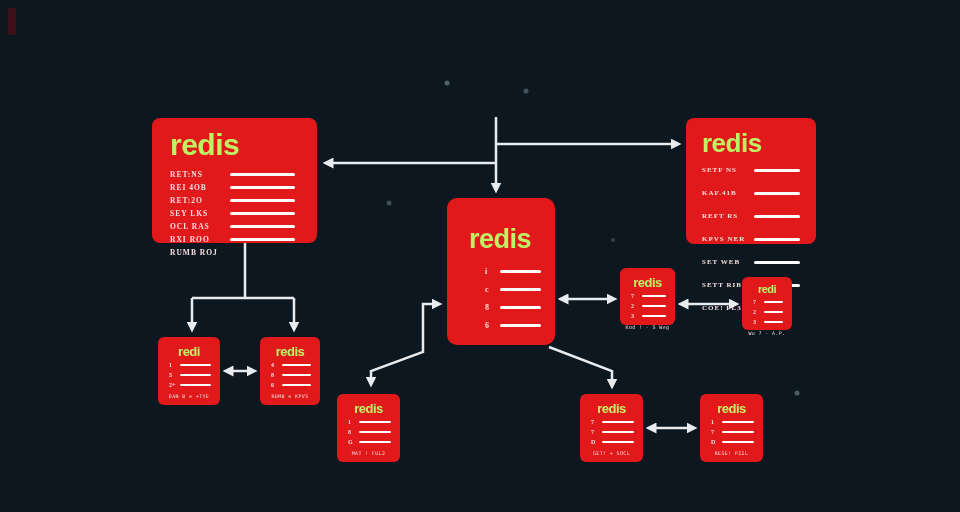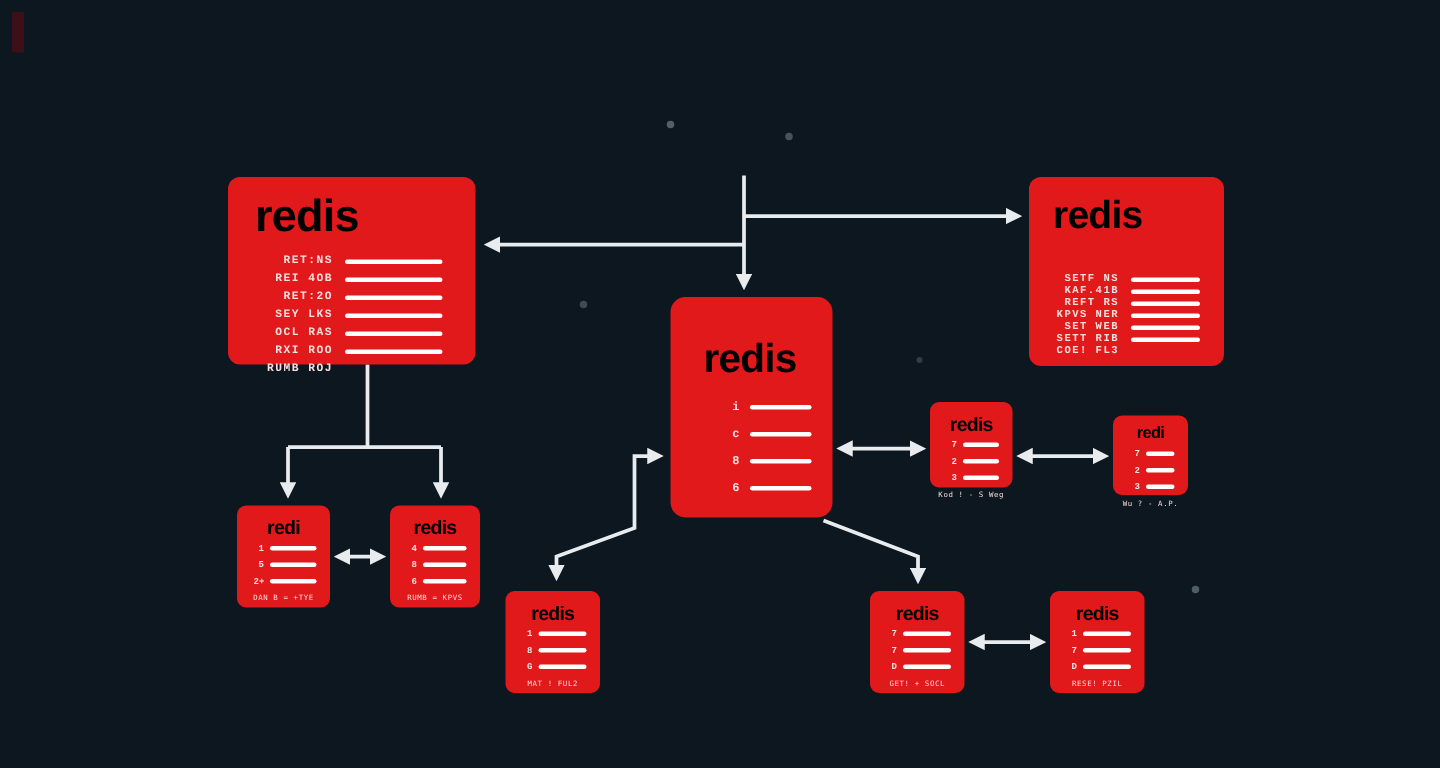--- a/index.html
+++ b/index.html
@@ -4,38 +4,38 @@
 <style>
   html,body{margin:0;padding:0;}
   body{background:#0d171f;font-family:"Liberation Sans",sans-serif;}
   .canvas{position:relative;width:960px;height:512px;background:#0d171f;overflow:hidden;}
   .wires{position:absolute;left:0;top:0;width:960px;height:512px;}
 
   .node{position:absolute;background:#e2191b;color:#fff;box-sizing:border-box;
         border-radius:8px;display:flex;flex-direction:column;}
   .node-sm{border-radius:6px;}
 
-  .title{font-weight:bold;letter-spacing:-0.5px;line-height:1;color:#000000;}
+  .title{font-weight:bold;letter-spacing:-0.5px;line-height:1;color:#bef264;}
   .title-xl{font-size:30px;margin:12px 0 10px 18px;}
   .title-lg{font-size:26px;margin:12px 0 10px 16px;}
   .title-c{font-size:27px;margin:28px 0 12px 22px;}
   .title-s{font-size:13px;margin:8px auto 4px auto;}
   .title-xs{font-size:11px;margin:7px auto 4px auto;}
 
   .rows{display:flex;flex-direction:column;}
   .row{display:flex;align-items:center;}
-  .row-label{font-family:Liberation Mono, monospace;font-weight:bold;color:#f6dfe0;
-             white-space:nowrap;overflow:hidden;text-align:right;}
+  .row-label{font-family:Liberation Serif, serif;font-weight:bold;color:#f6dfe0;
+             white-space:nowrap;overflow:hidden;}
   .row-line{flex:1;background:#fff;border-radius:2px;}
 
   
   .rows-xl{margin:0 22px 0 18px;gap:4px;}
   .rows-xl .row-label{font-size:7.5px;width:52px;letter-spacing:1px;}
   .rows-xl .row-line{height:3px;margin-left:8px;}
-  .rows-lg{margin:16px 16px 0 16px;gap:0;}
+  .rows-lg{margin:0 16px 0 16px;gap:15px;}
   .rows-lg .row-label{font-size:7px;width:44px;letter-spacing:1px;}
   .rows-lg .row-line{height:3px;margin-left:8px;}
   .row--noline .row-line{visibility:hidden;}
 
   
   .rows-c{margin:2px 14px 0 38px;gap:9px;}
   .rows-c .row-label{font-size:8px;width:8px;}
   .rows-c .row-line{height:3.5px;margin-left:7px;}
 
   

